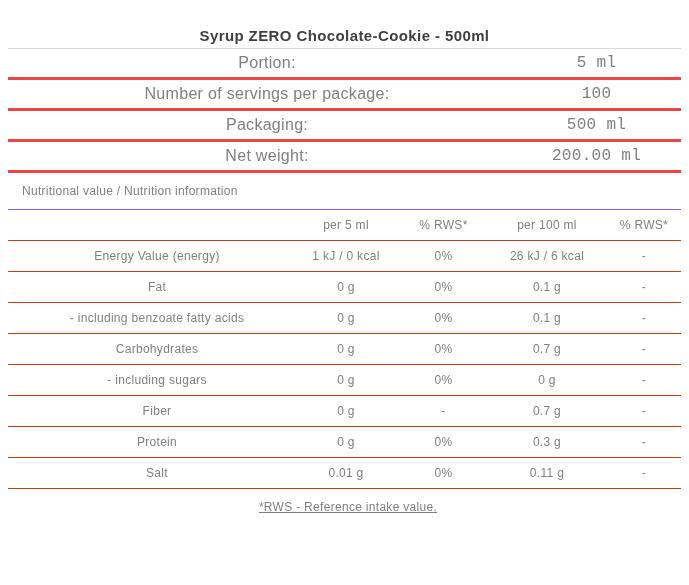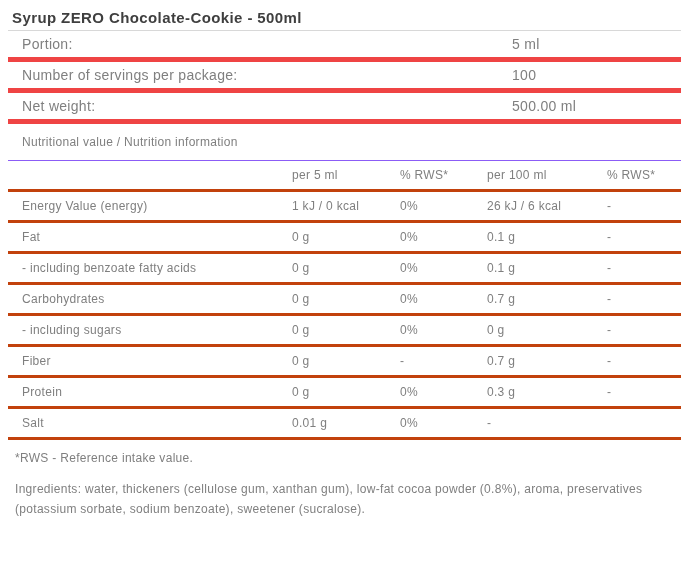--- a/index.html
+++ b/index.html
@@ -8,81 +8,84 @@
     background: #ffffff;
   }
   body {
     width: 689px;
     height: 585px;
     font-family: "Liberation Sans", sans-serif;
     color: #7f7f7f;
     overflow: hidden;
   }
   .page {
-    padding: 0 8px;
-    box-sizing: border-box;
+    padding: 18px 8px;
+    box-sizing: border-box;
+    text-align: center;
   }
   .title {
     margin: 0;
     padding: 9px 4px 7px 4px;
     font-size: 15px;
     font-weight: 600;
     letter-spacing: 0.4px;
     color: #3f3f3f;
     border-bottom: 1px solid #d8d8d8;
     box-sizing: border-box;
     height: 31px;
   }
   .info-row {
     display: flex;
     align-items: center;
     height: 31px;
     box-sizing: border-box;
-    border-bottom: 5px solid #ef4444;
-    font-size: 14px;
+    border-bottom: 3px solid #ef4444;
+    font-size: 16px;
     letter-spacing: 0.3px;
   }
   .info-row .label {
     flex: 0 0 504px;
     box-sizing: border-box;
     padding-left: 14px;
     white-space: nowrap;
   }
   .info-row .value {
     flex: 1;
     white-space: nowrap;
+    font-family: Liberation Mono, monospace;
   }
   .section-row {
     display: flex;
     align-items: center;
     height: 37px;
     box-sizing: border-box;
     padding-left: 14px;
     border-bottom: 1px solid #8b5cf6;
     font-size: 12px;
     letter-spacing: 0.3px;
   }
   .nut-row {
     display: grid;
     grid-template-columns: 284px 108px 87px 120px 1fr;
     align-items: center;
     height: 31px;
     box-sizing: border-box;
-    border-bottom: 3px solid #c2410c;
+    border-bottom: 1px solid #c2410c;
     font-size: 12px;
     letter-spacing: 0.3px;
     white-space: nowrap;
   }
   .nut-row > span:first-child {
     padding-left: 14px;
   }
   .footnote {
     margin: 11px 0 0 7px;
     font-size: 12px;
     letter-spacing: 0.3px;
+    text-decoration: underline;
   }
   .ingredients {
     margin: 14px 0 0 7px;
     font-size: 12px;
     line-height: 20px;
     letter-spacing: 0.3px;
     max-width: 648px;
   }
   .allergens {
     margin: 12px 0 0 7px;
@@ -105,22 +108,26 @@
   <div id="info-table">
       <div class="info-row">
         <span class="label">Portion:</span>
         <span class="value">5 ml</span>
       </div>
       <div class="info-row">
         <span class="label">Number of servings per package:</span>
         <span class="value">100</span>
       </div>
       <div class="info-row">
+        <span class="label">Packaging:</span>
+        <span class="value">500 ml</span>
+      </div>
+      <div class="info-row">
         <span class="label">Net weight:</span>
-        <span class="value">500.00 ml</span>
+        <span class="value">200.00 ml</span>
       </div>
     </div>
 
   <div class="section-row">
     <span>Nutritional value / Nutrition information</span>
   </div>
 
   <div id="nut-table">
       <div class="nut-row">
         <span></span>
@@ -175,22 +182,22 @@
         <span>Protein</span>
         <span>0 g</span>
         <span>0%</span>
         <span>0.3 g</span>
         <span>-</span>
       </div>
       <div class="nut-row">
         <span>Salt</span>
         <span>0.01 g</span>
         <span>0%</span>
+        <span>0.11 g</span>
         <span>-</span>
       </div>
     </div>
 
   <p class="footnote">*RWS - Reference intake value.</p>
 
-  <p class="ingredients">Ingredients: water, thickeners (cellulose gum, xanthan gum), low-fat cocoa powder (0.8%), aroma, preservatives (potassium sorbate, sodium benzoate), sweetener (sucralose).</p>
 
 
 </div>
 
 </body></html>

